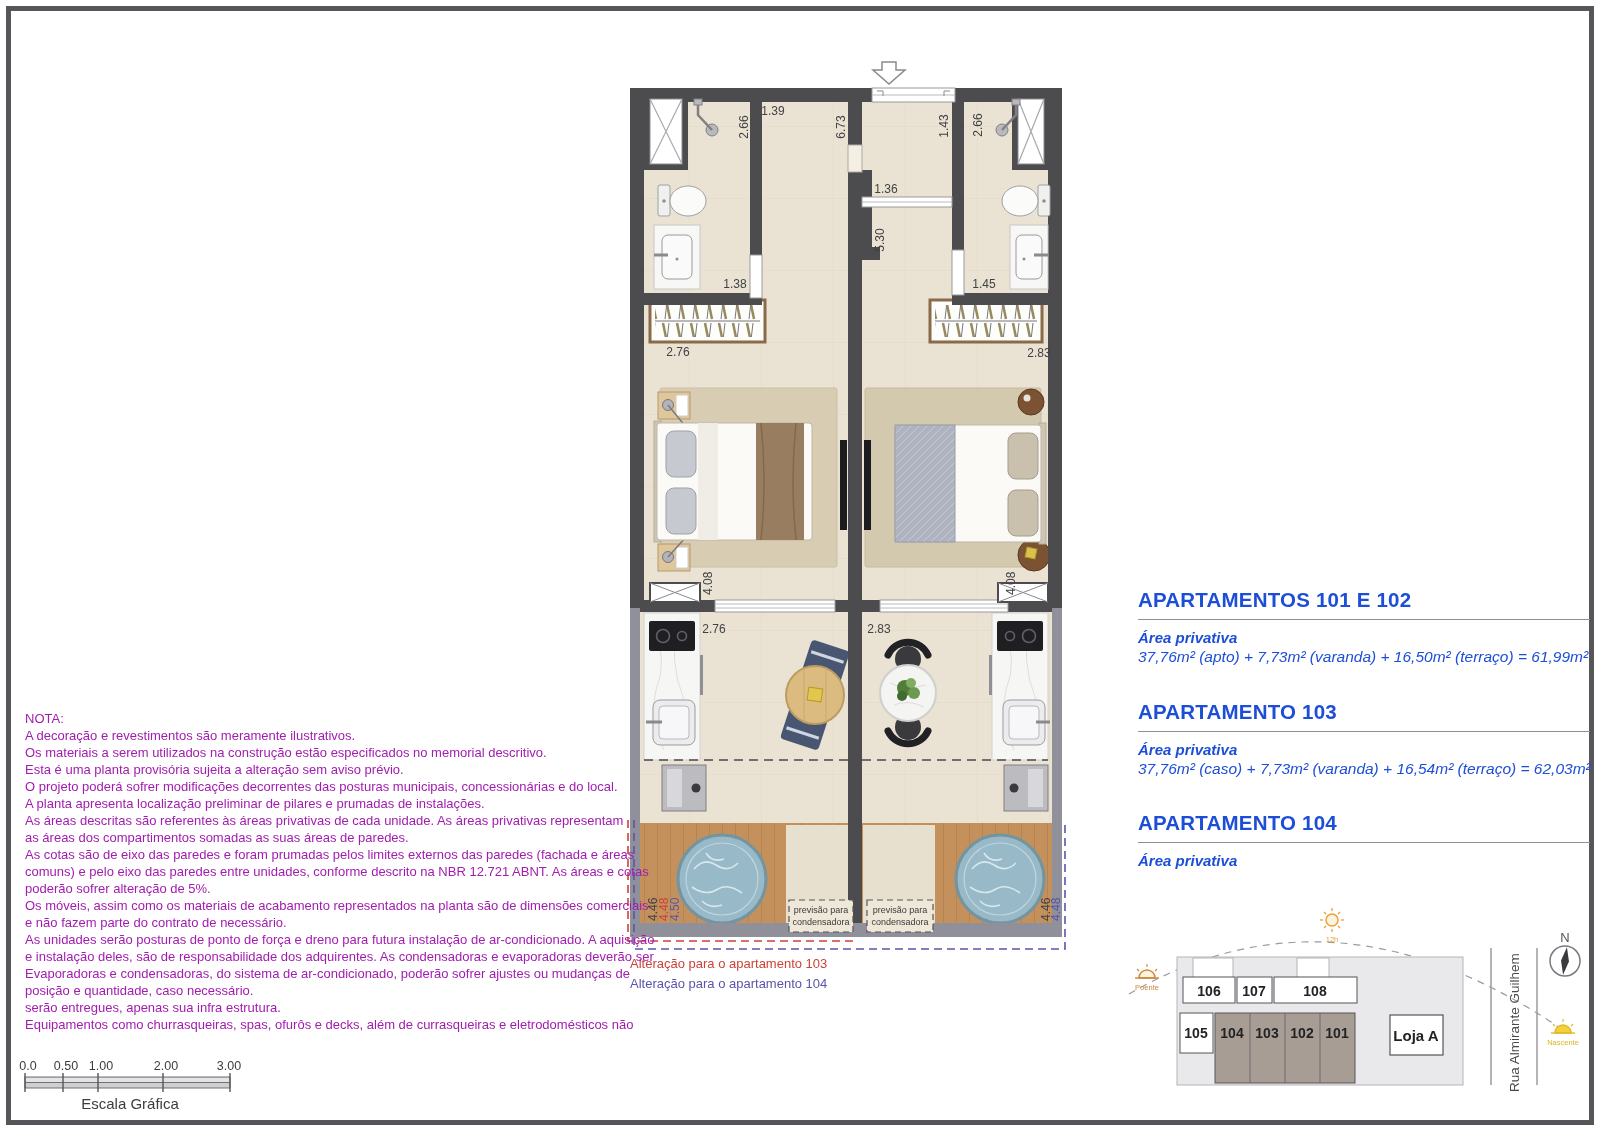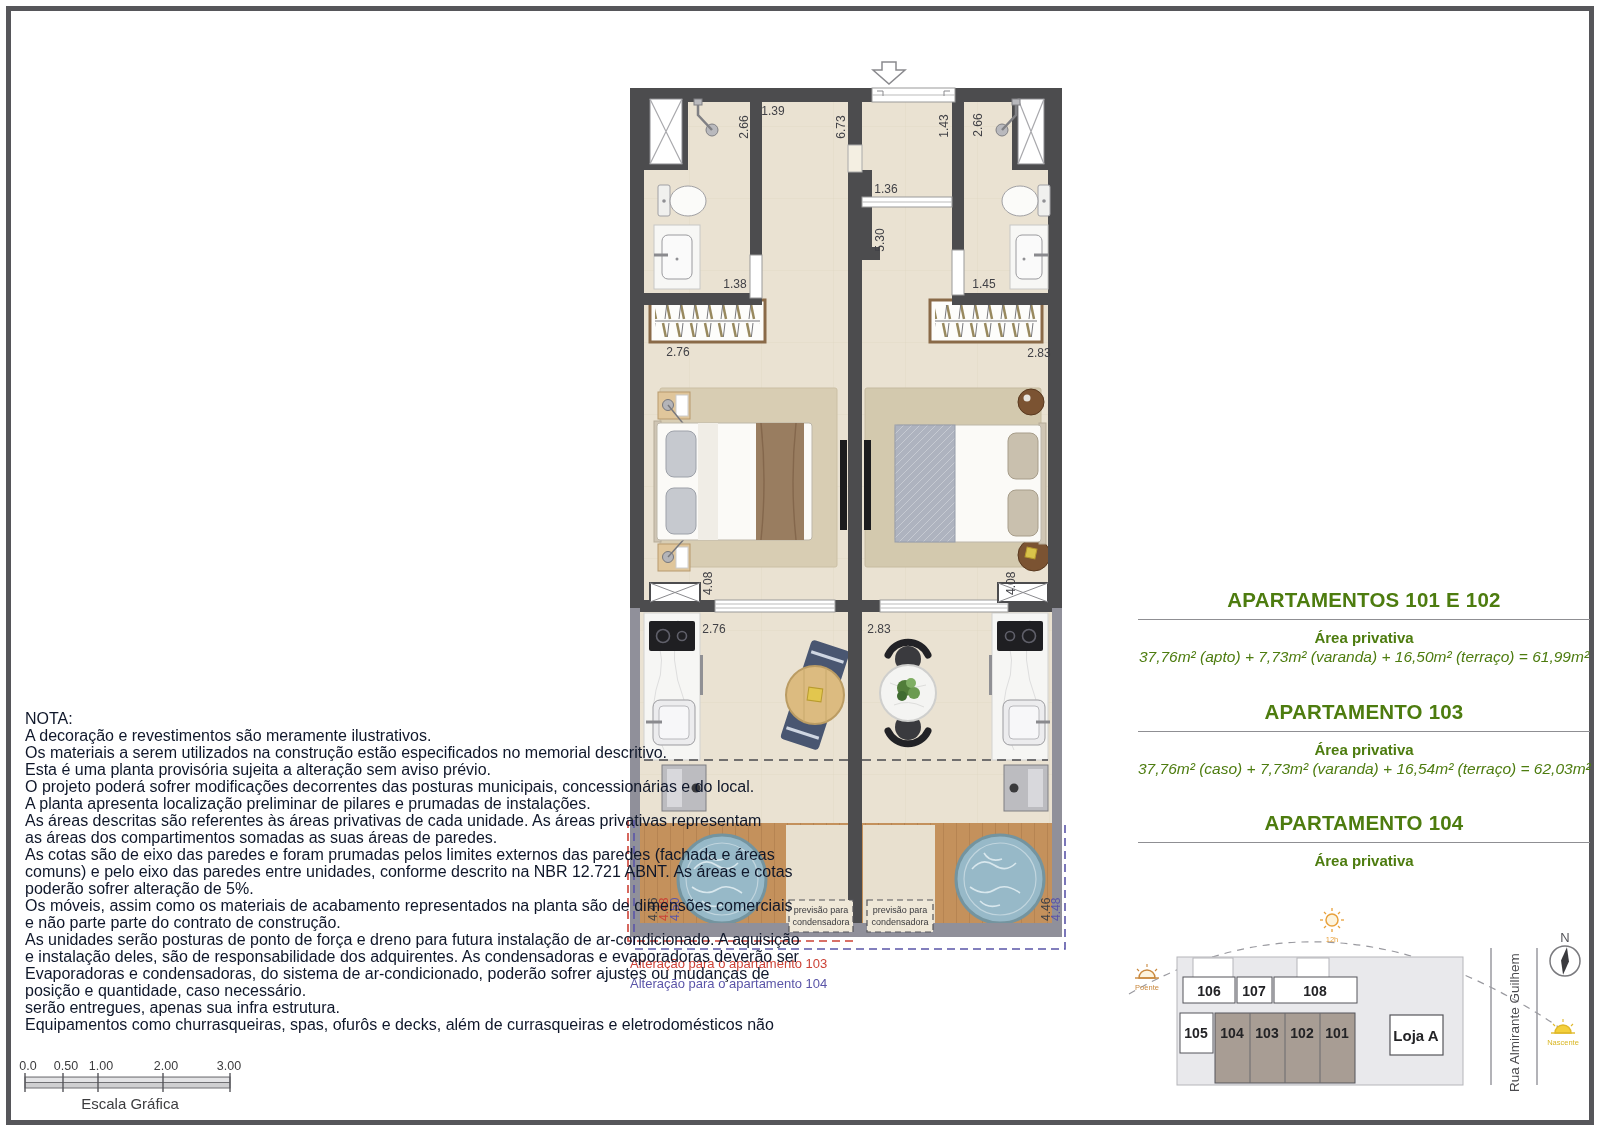--- a/index.html
+++ b/index.html
@@ -2,27 +2,27 @@
 <html><head>
 <meta charset="utf-8">
 <style>
   html,body{margin:0;padding:0}
   body{
     width:1600px;height:1131px;position:relative;background:#fff;
     font-family:"Liberation Sans",sans-serif;color:#2e2e30;overflow:hidden;
   }
   .frame{position:absolute;inset:6px;border:5px solid #56565a;pointer-events:none}
   
-  .notes{position:absolute;left:25px;top:710px;width:590px;font-size:16px;line-height:17px;color:#0f172a}
+  .notes{position:absolute;left:25px;top:710px;width:590px;font-size:13px;line-height:17px;color:#a21caf}
   .notes div{white-space:nowrap}
   
-  .apt{position:absolute;left:1138px;width:452px;text-align:center;color:#4d7c0f}
+  .apt{position:absolute;left:1138px;width:452px;text-align:left;color:#1d4ed8}
   .apt h2{font-size:20.5px;margin:0;font-weight:bold;letter-spacing:.2px}
   .apt .rule{height:1px;background:#8f8f93;margin:7px 0 9px}
-  .apt .area{font-size:15px;font-weight:bold;margin-bottom:2px}
+  .apt .area{font-size:15px;font-weight:bold;font-style:italic;margin-bottom:2px}
   .apt .formula{font-size:15.5px;font-weight:normal;font-style:italic;white-space:nowrap}
   svg text{font-family:"Liberation Sans",sans-serif}
   .dim{font-size:12px;fill:#414146}
   .dim-red{fill:#cc4236}
   .dim-blue{fill:#5a55a8}
 </style>
 </head>
 <body>
 
 <div class="frame"></div>
@@ -310,21 +310,21 @@
   <div>Os materiais a serem utilizados na construção estão especificados no memorial descritivo.</div>
   <div>Esta é uma planta provisória sujeita a alteração sem aviso prévio.</div>
   <div>O projeto poderá sofrer modificações decorrentes das posturas municipais, concessionárias e do local.</div>
   <div>A planta apresenta localização preliminar de pilares e prumadas de instalações.</div>
   <div>As áreas descritas são referentes às áreas privativas de cada unidade. As áreas privativas representam</div>
   <div>as áreas dos compartimentos somadas as suas áreas de paredes.</div>
   <div>As cotas são de eixo das paredes e foram prumadas pelos limites externos das paredes (fachada e áreas</div>
   <div>comuns) e pelo eixo das paredes entre unidades, conforme descrito na NBR 12.721 ABNT. As áreas e cotas</div>
   <div>poderão sofrer alteração de 5%.</div>
   <div>Os móveis, assim como os materiais de acabamento representados na planta são de dimensões comerciais</div>
-  <div>e não parte parte do contrato de construção.</div>
+  <div>e não fazem parte do contrato de necessário.</div>
   <div>As unidades serão posturas de ponto de força e dreno para futura instalação de ar-condicionado. A aquisição</div>
   <div>e instalação deles, são de responsabilidade dos adquirentes. As condensadoras e evaporadoras deverão ser</div>
   <div>Evaporadoras e condensadoras, do sistema de ar-condicionado, poderão sofrer ajustes ou mudanças de</div>
   <div>posição e quantidade, caso necessário.</div>
   <div>serão entregues, apenas sua infra estrutura.</div>
   <div>Equipamentos como churrasqueiras, spas, ofurôs e decks, além de currasqueiras e eletrodomésticos não</div>
 </div>
 
 <svg style="position:absolute;left:14px;top:1056px" width="270" height="60" viewBox="0 0 270 60">
   <g font-size="12.5" fill="#3c3c3e" text-anchor="middle">

